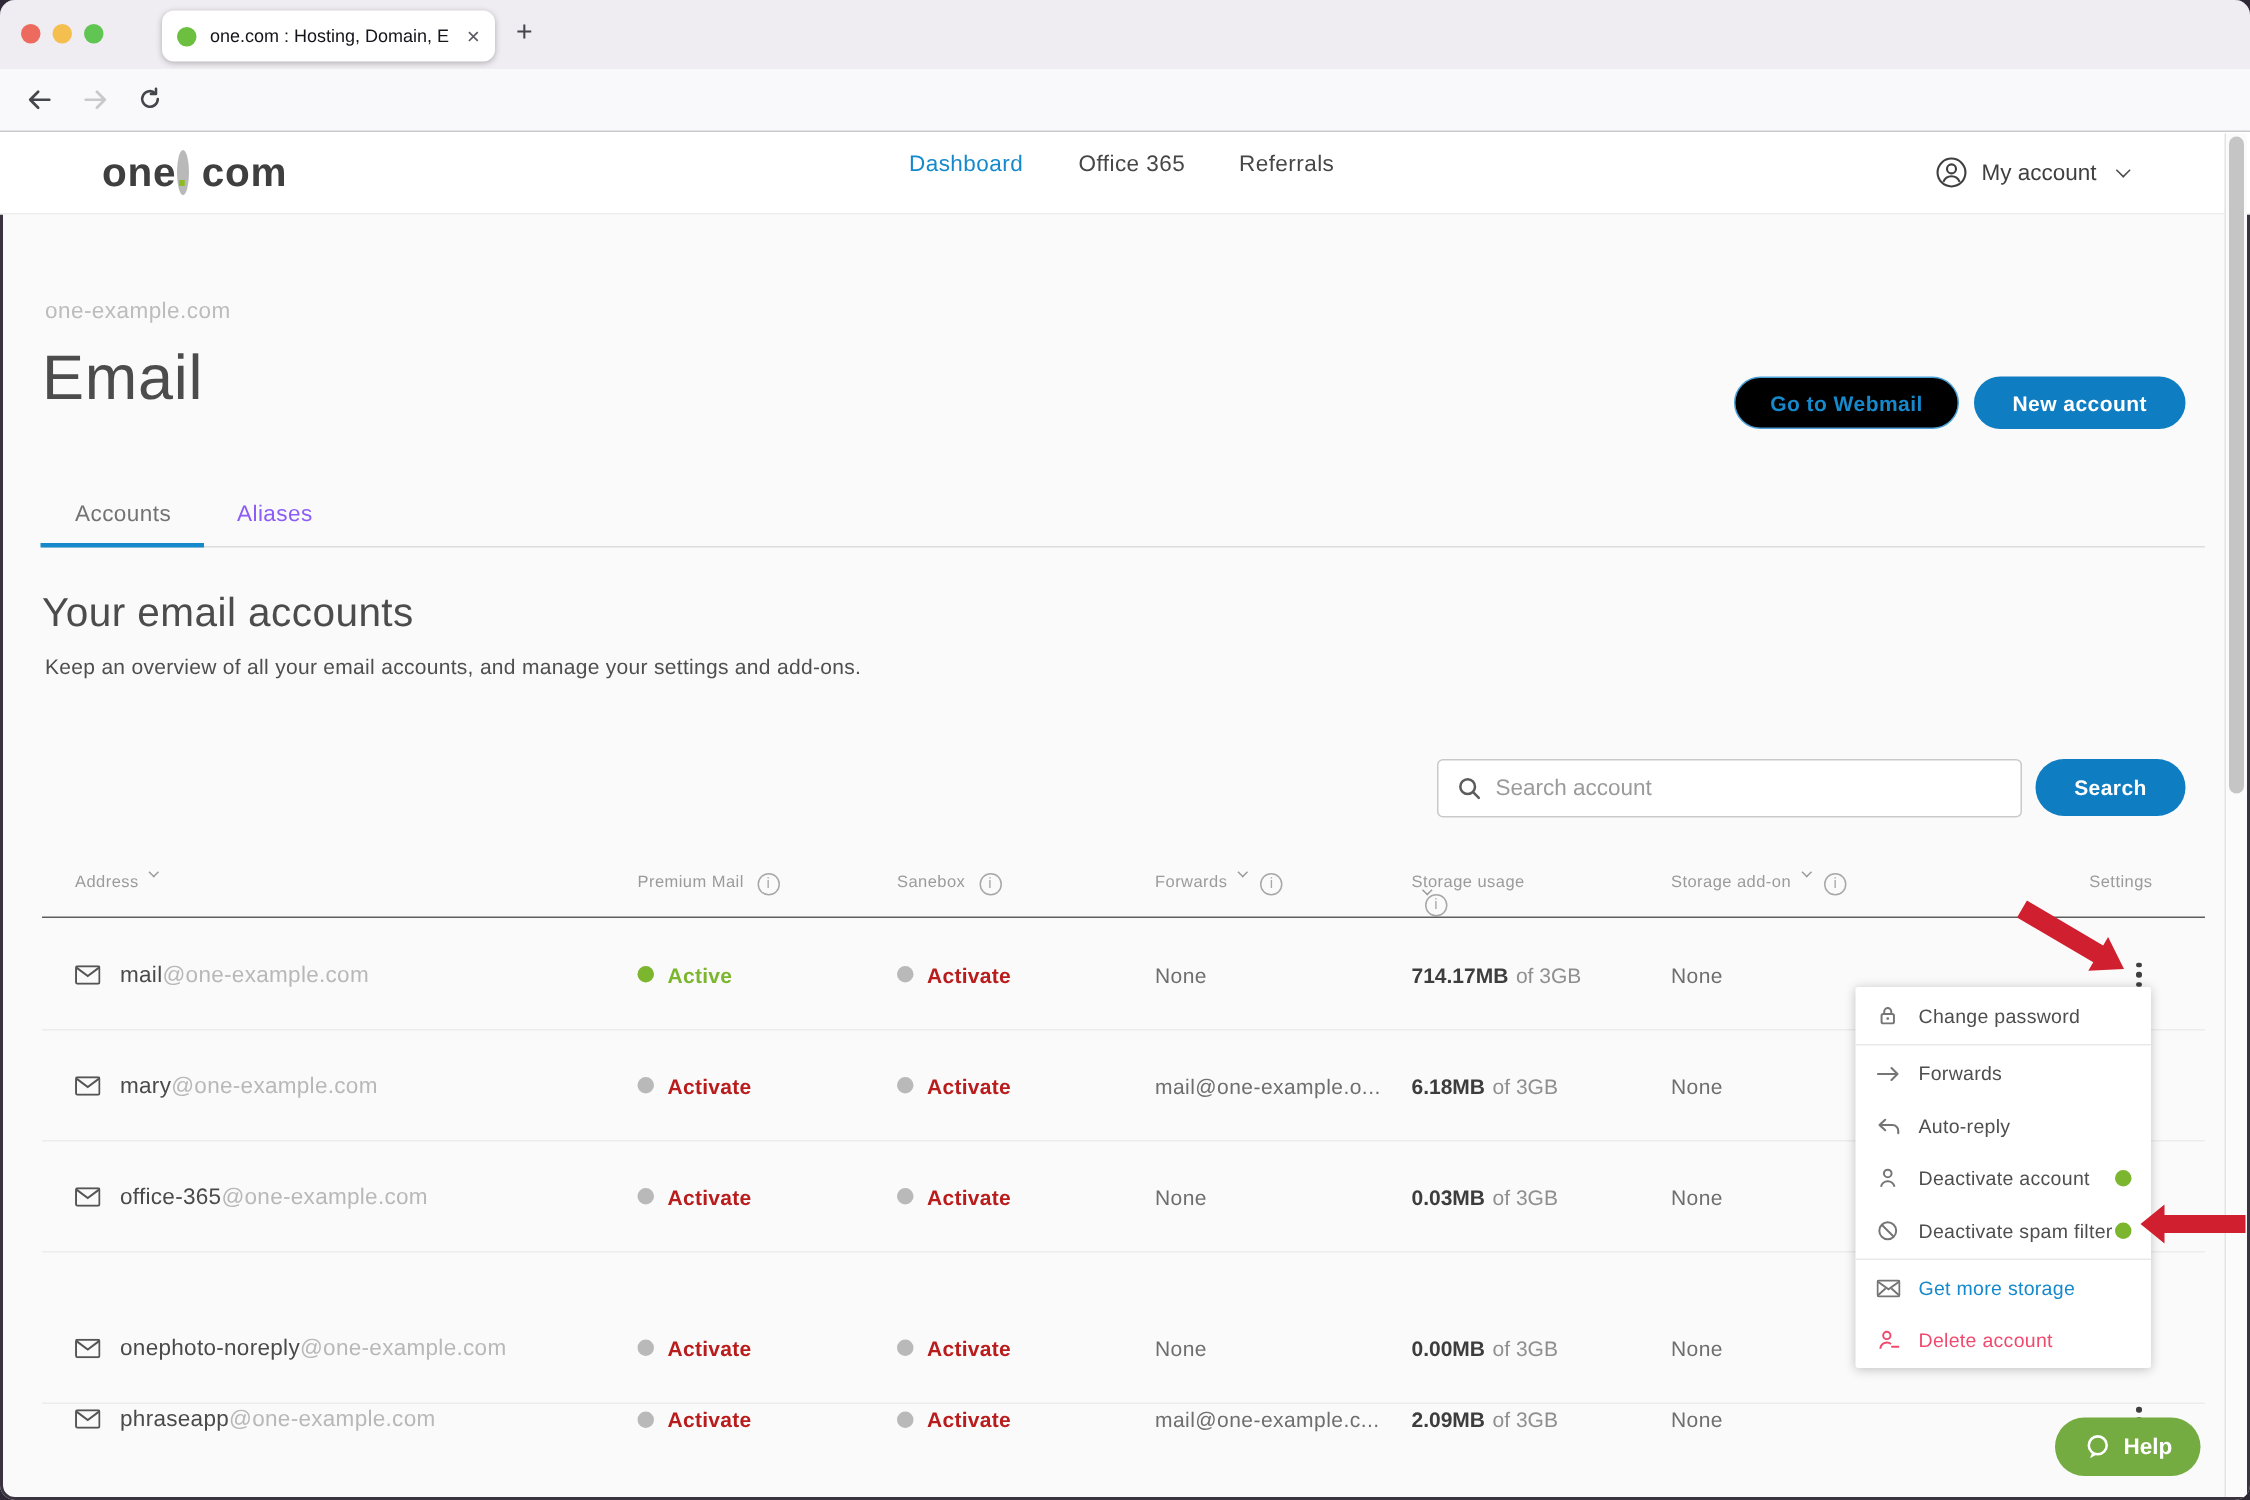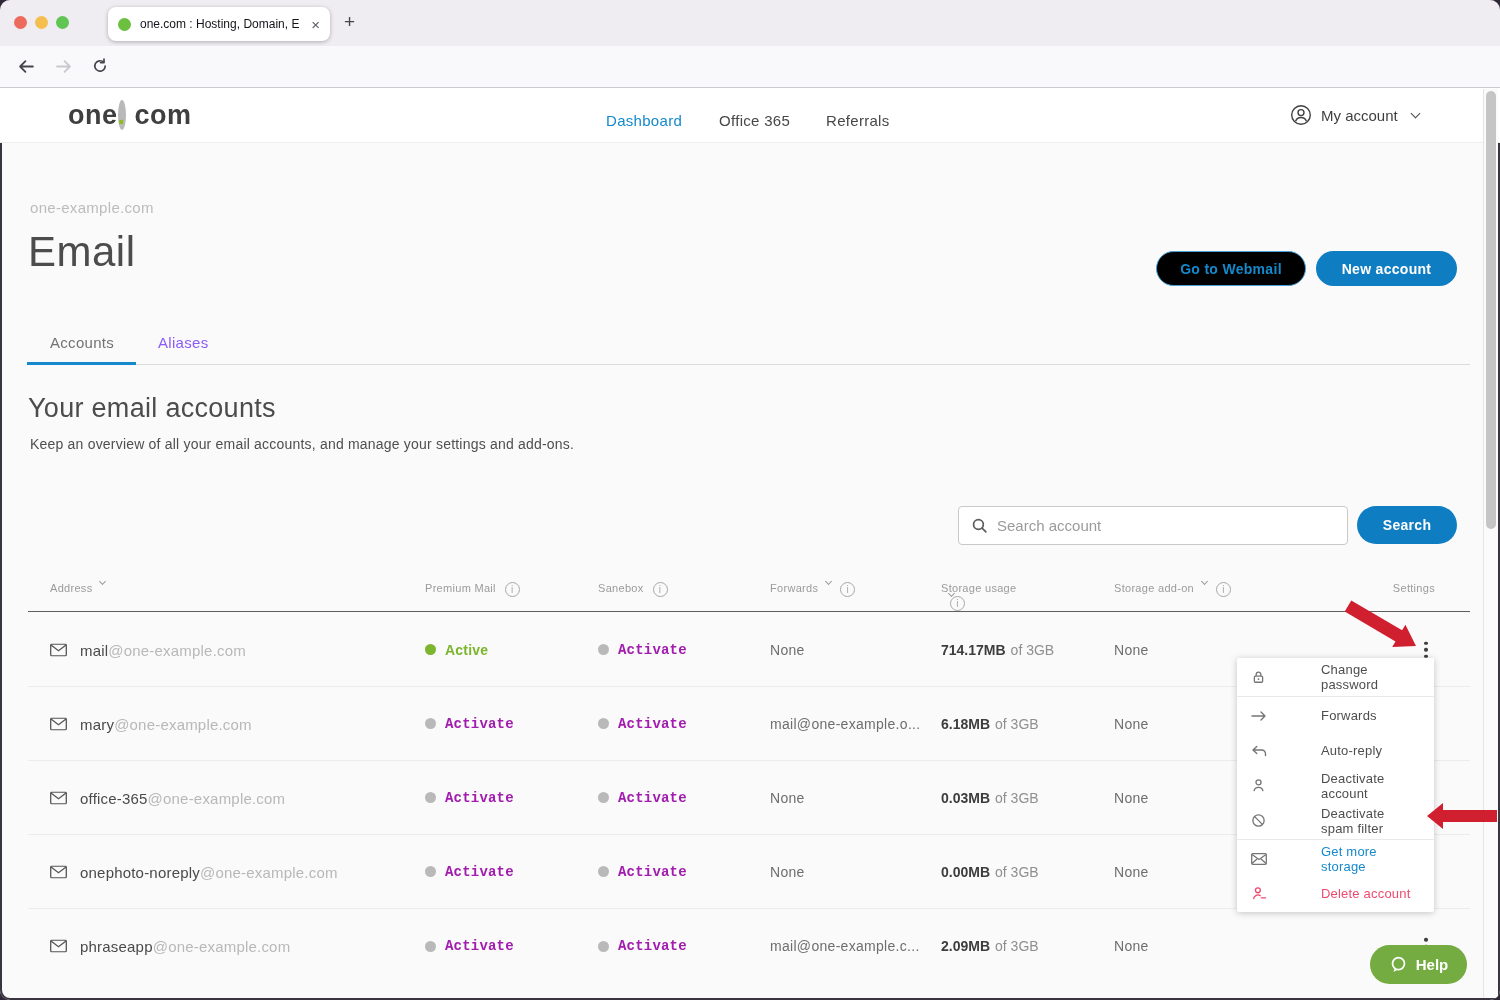--- a/index.html
+++ b/index.html
@@ -28,21 +28,21 @@
   .url b { color:#15141a; font-weight:700; }
   .zoom-chip { margin-left:auto; background:#fff; border-radius:4px; padding:3px 8px; font-size:12px; color:#2a2a30; }
   .ic { display:inline-flex; align-items:center; justify-content:center; }
   .hamburger { position:absolute; left:1462px; top:58px; }
   .pocket { position:absolute; left:1428px; top:57px; }
 
   
   .site-header { position:absolute; left:0; top:88px; width:100%; height:55px; background:#fff; border-bottom:1px solid #ededed; }
   .logo { position:absolute; left:68px; top:12px; font-size:27px; font-weight:700; color:#3f3f3f; letter-spacing:.5px; }
   .logo .dot { color:#8bbd23; }
-  .mainnav { position:absolute; top:24px; font-size:15px; letter-spacing:.3px; }
+  .mainnav { position:absolute; top:13px; font-size:15px; letter-spacing:.3px; }
   .nav-dash { left:606px; color:#1589cb; } .nav-office { left:719px; color:#474747; } .nav-ref { left:826px; color:#474747; }
   .account { position:absolute; left:1290px; top:16px; display:flex; align-items:center; color:#3f3f3f; }
   .account-label { margin-left:9px; font-size:15px; }
   .chev { display:inline-block; width:7px; height:7px; border-right:1.6px solid #4a4a4a; border-bottom:1.6px solid #4a4a4a; transform:rotate(45deg); margin-left:14px; margin-top:-4px; }
 
   
   .domain-label { position:absolute; left:30px; top:199px; font-size:15px; color:#bcbcbc; letter-spacing:.3px; }
   .page-title { position:absolute; left:28px; top:228px; font-size:42px; font-weight:400; color:#4c4c4c; letter-spacing:.5px; }
   .btn { position:absolute; height:35px; border-radius:18px; font-size:14px; font-weight:700; letter-spacing:.3px;
          display:flex; align-items:center; justify-content:center; cursor:default; }
@@ -74,31 +74,31 @@
   .head-divider { position:absolute; left:28px; right:30px; top:611px; height:1px; background:#5e5e5e; }
 
   .trow { position:absolute; left:28px; right:30px; height:74px; border-bottom:1px solid #ececec; }
   .cell { position:absolute; top:50%; transform:translateY(-50%); display:flex; align-items:center; }
   .c-addr { left:22px; } .c-prem { left:397px; } .c-sane { left:570px; } .c-fwd { left:742px; } .c-sto { left:913px; } .c-add { left:1086px; }
   .addr-user { margin-left:13px; font-size:15px; color:#4a4a4a; letter-spacing:.2px; }
   .addr-dom { font-size:15px; color:#b8b8b8; letter-spacing:.2px; }
   .dot { width:11px; height:11px; border-radius:50%; background:#b9b9b9; margin-right:9px; flex:0 0 auto; }
   .dot.green { background:#7cb52e; }
   .st { font-size:14px; font-weight:700; letter-spacing:.2px; }
-  .st.link { color:#a21caf;font-family:Liberation Mono, monospace; } .st.active { color:#7cb52e; }
+  .st.link { color:#b91c1c; } .st.active { color:#7cb52e; }
   .plain { font-size:14px; color:#6e6e6e; letter-spacing:.3px; }
   .c-sto b { font-size:14px; color:#3d3d3d; }
   .c-sto .of { margin-left:5px; font-size:14px; color:#8f8f8f; }
   .kebab { position:absolute; left:1390px; top:50%; transform:translateY(-50%); display:flex; flex-direction:column; align-items:center; gap:3px; padding:3px 6px; }
   .kebab i { width:3.5px; height:3.5px; border-radius:50%; background:#3f3f3f; }
 
   
   .ctx-menu { position:absolute; left:1237px; top:658px; width:197px; background:#fff; z-index:30;
               box-shadow:0 1px 7px rgba(0,0,0,.22); border-radius:2px; padding:1px 0; }
-  .mi { height:35px; display:flex; align-items:center; padding:0 13px;gap:42px; }
+  .mi { height:35px; display:flex; align-items:center; padding:0 13px; }
   .mi .mic { width:17px; display:inline-flex; justify-content:center; flex:0 0 auto; }
   .mi .mlabel { margin-left:12px; font-size:13px; color:#4e4e4e; letter-spacing:.2px; }
   .mi .gdot { margin-left:auto; width:11px; height:11px; border-radius:50%; background:#7cb52e; }
   .mi.blue .mlabel { color:#1589cb; }
   .mi.pink .mlabel { color:#ef4a6e; }
   .mdiv { height:1px; background:#e9e9e9; margin:1px 0; }
 
   
   .help-btn { position:absolute; left:1370px; top:945px; width:97px; height:39px; border-radius:20px; background:#74ac41;
               color:#fff; font-size:15px; font-weight:700; display:flex; align-items:center; justify-content:center; z-index:35; }
@@ -344,21 +344,21 @@
         <span class="of">of 3GB</span>
       </span>
     <span class="cell c-add plain">None</span>
     <span class="kebab">
         <i></i>
         <i></i>
         <i></i>
       </span>
   </div>
 
-  <div class="trow" style="top:835px;">
+  <div class="trow" style="top:862px;">
     <span class="cell c-addr">
         <span class="ic">
           <svg width="17" height="13" viewBox="0 0 17 13">
             <rect x="0.7" y="0.7" width="15.6" height="11.6" rx="1" fill="none" stroke="#555" stroke-width="1.3"></rect>
             <path d="M1 1.6l7.5 5.6L16 1.6" fill="none" stroke="#555" stroke-width="1.3"></path>
           </svg>
         </span>
         <span class="addr-user">onephoto-noreply</span>
         <span class="addr-dom">@one-example.com</span>
       </span>

